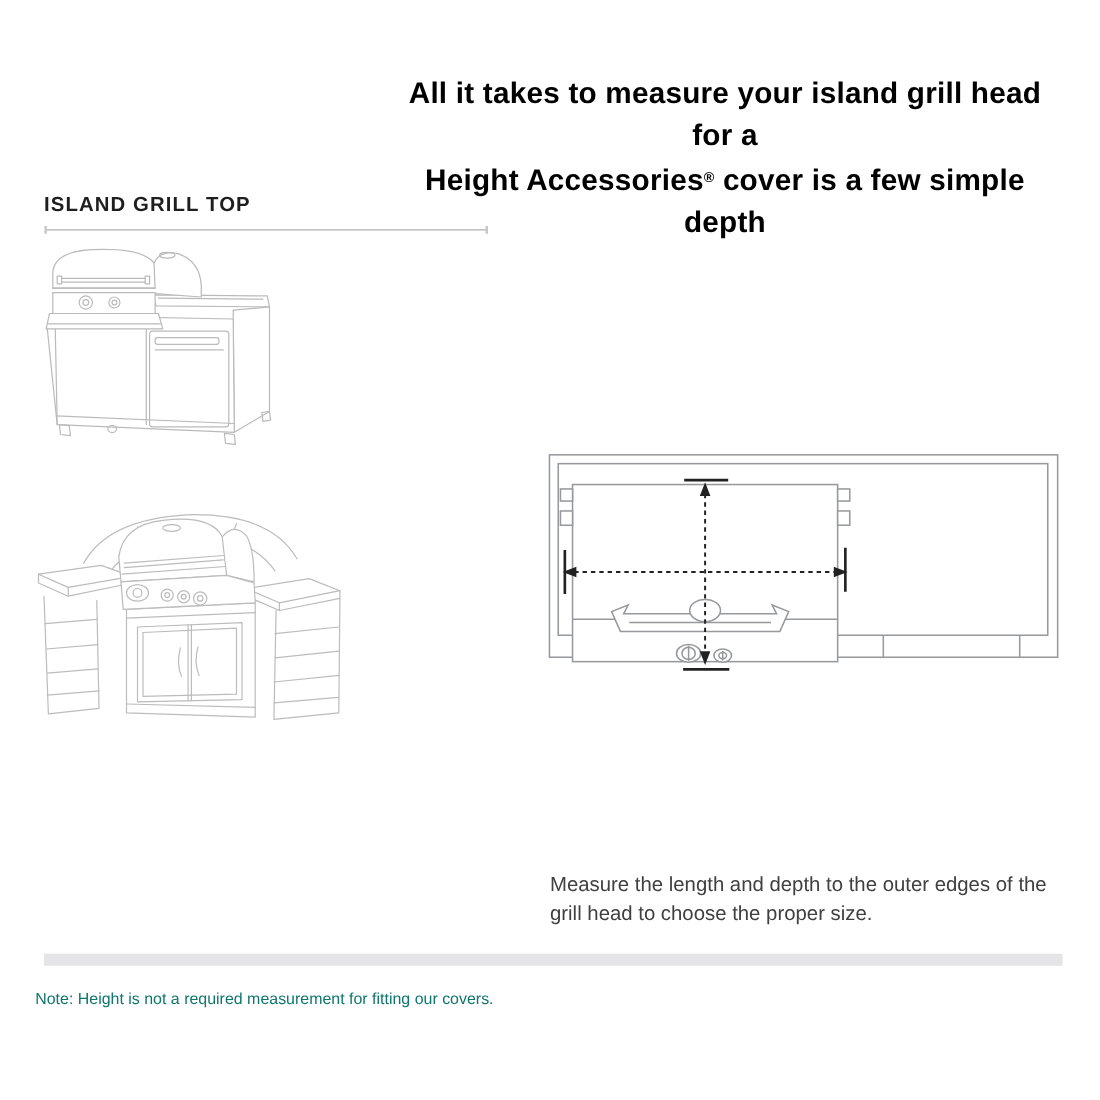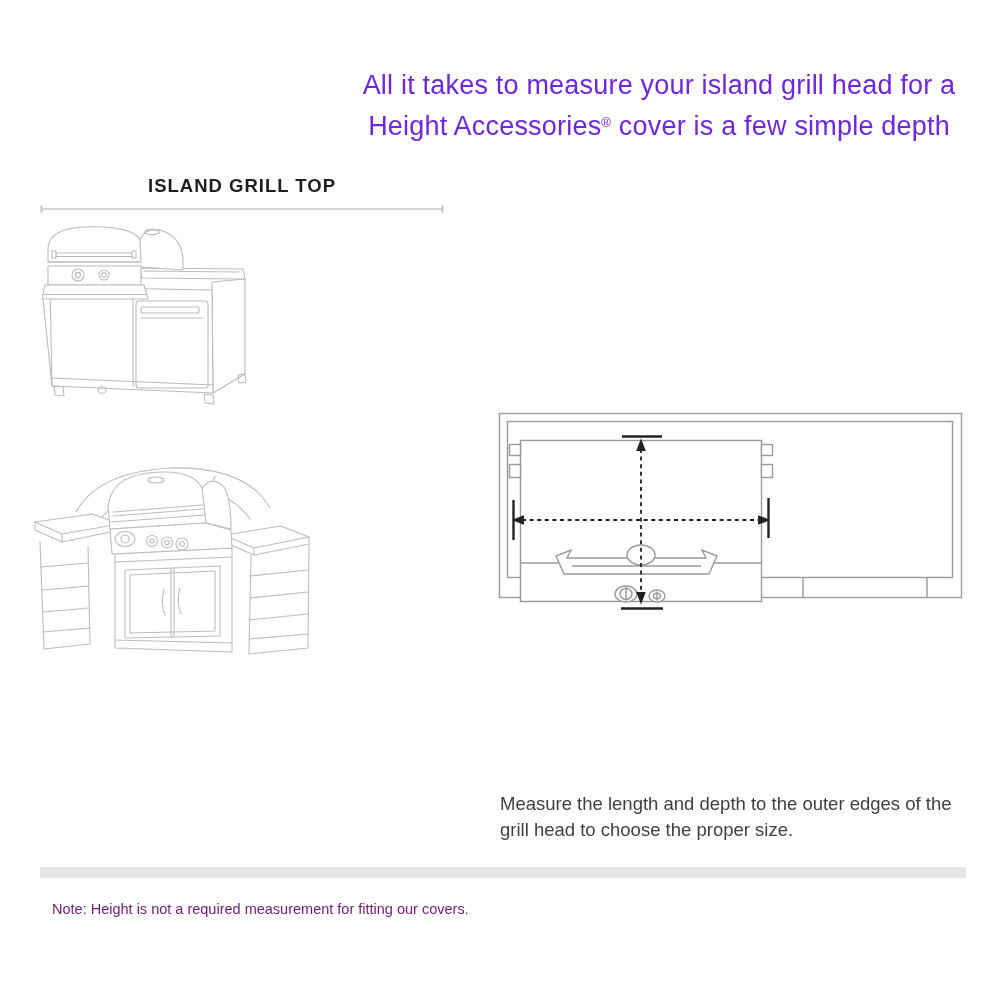--- a/index.html
+++ b/index.html
@@ -3,36 +3,36 @@
 <meta charset="utf-8">
 <style>
   html,body{margin:0;padding:0;}
   body{
     width:1000px;height:1000px;background:#ffffff;position:relative;
     font-family:"Liberation Sans","DejaVu Sans",sans-serif;overflow:hidden;
   }
   .abs{position:absolute;}
   .headline{
     left:352px;top:66px;width:614px;text-align:center;
-    font-size:27px;line-height:38px;font-weight:400;color:#6d28d9;letter-spacing:.2px;
+    font-size:27px;line-height:38px;font-weight:700;color:#000000;letter-spacing:.2px;
   }
   .headline .reg{font-size:13px;vertical-align:8px;}
   .section-title{
-    left:40px;top:175px;width:404px;text-align:center;
+    left:40px;top:175px;width:404px;text-align:left;
     font-size:18.5px;font-weight:bold;color:#1e1e1e;letter-spacing:1px;
   }
   .instruction{
     left:500px;top:791px;width:474px;
     font-size:18.5px;line-height:26px;color:#404040;
   }
   .divider-bar{
     left:40px;top:867px;width:926px;height:11px;background:#e3e5e7;
   }
   .note{
-    left:52px;top:901px;font-size:14.5px;color:#701a75;
+    left:32px;top:901px;font-size:14.5px;color:#0f766e;
   }
   svg{display:block;}
 </style>
 </head>
 <body>
 
 <div class="abs headline">
   <span>All it takes to measure your island grill head for a</span><br>
   <span>Height Accessories</span><span class="reg">®</span><span> cover is a few simple depth</span>
 </div>

